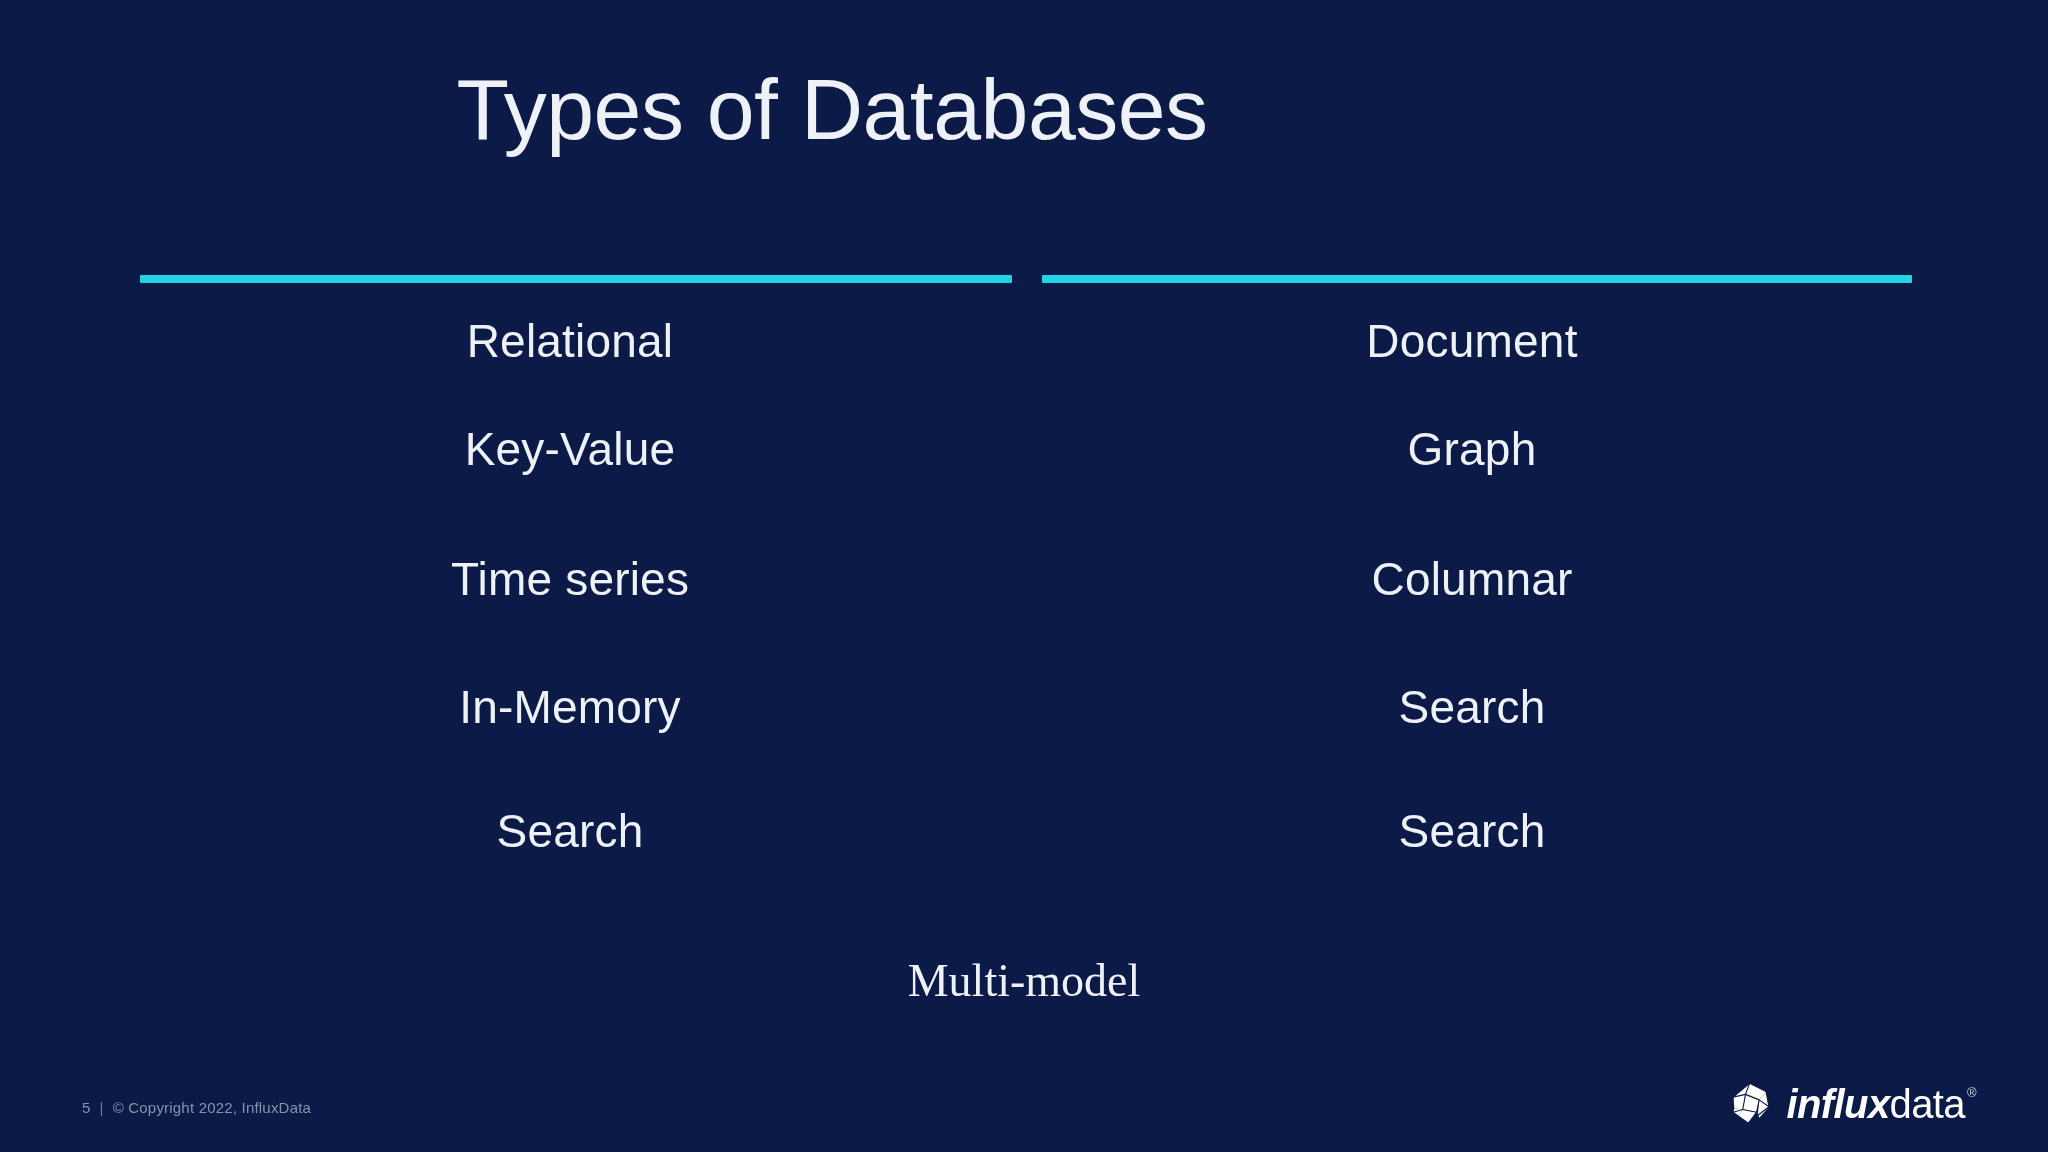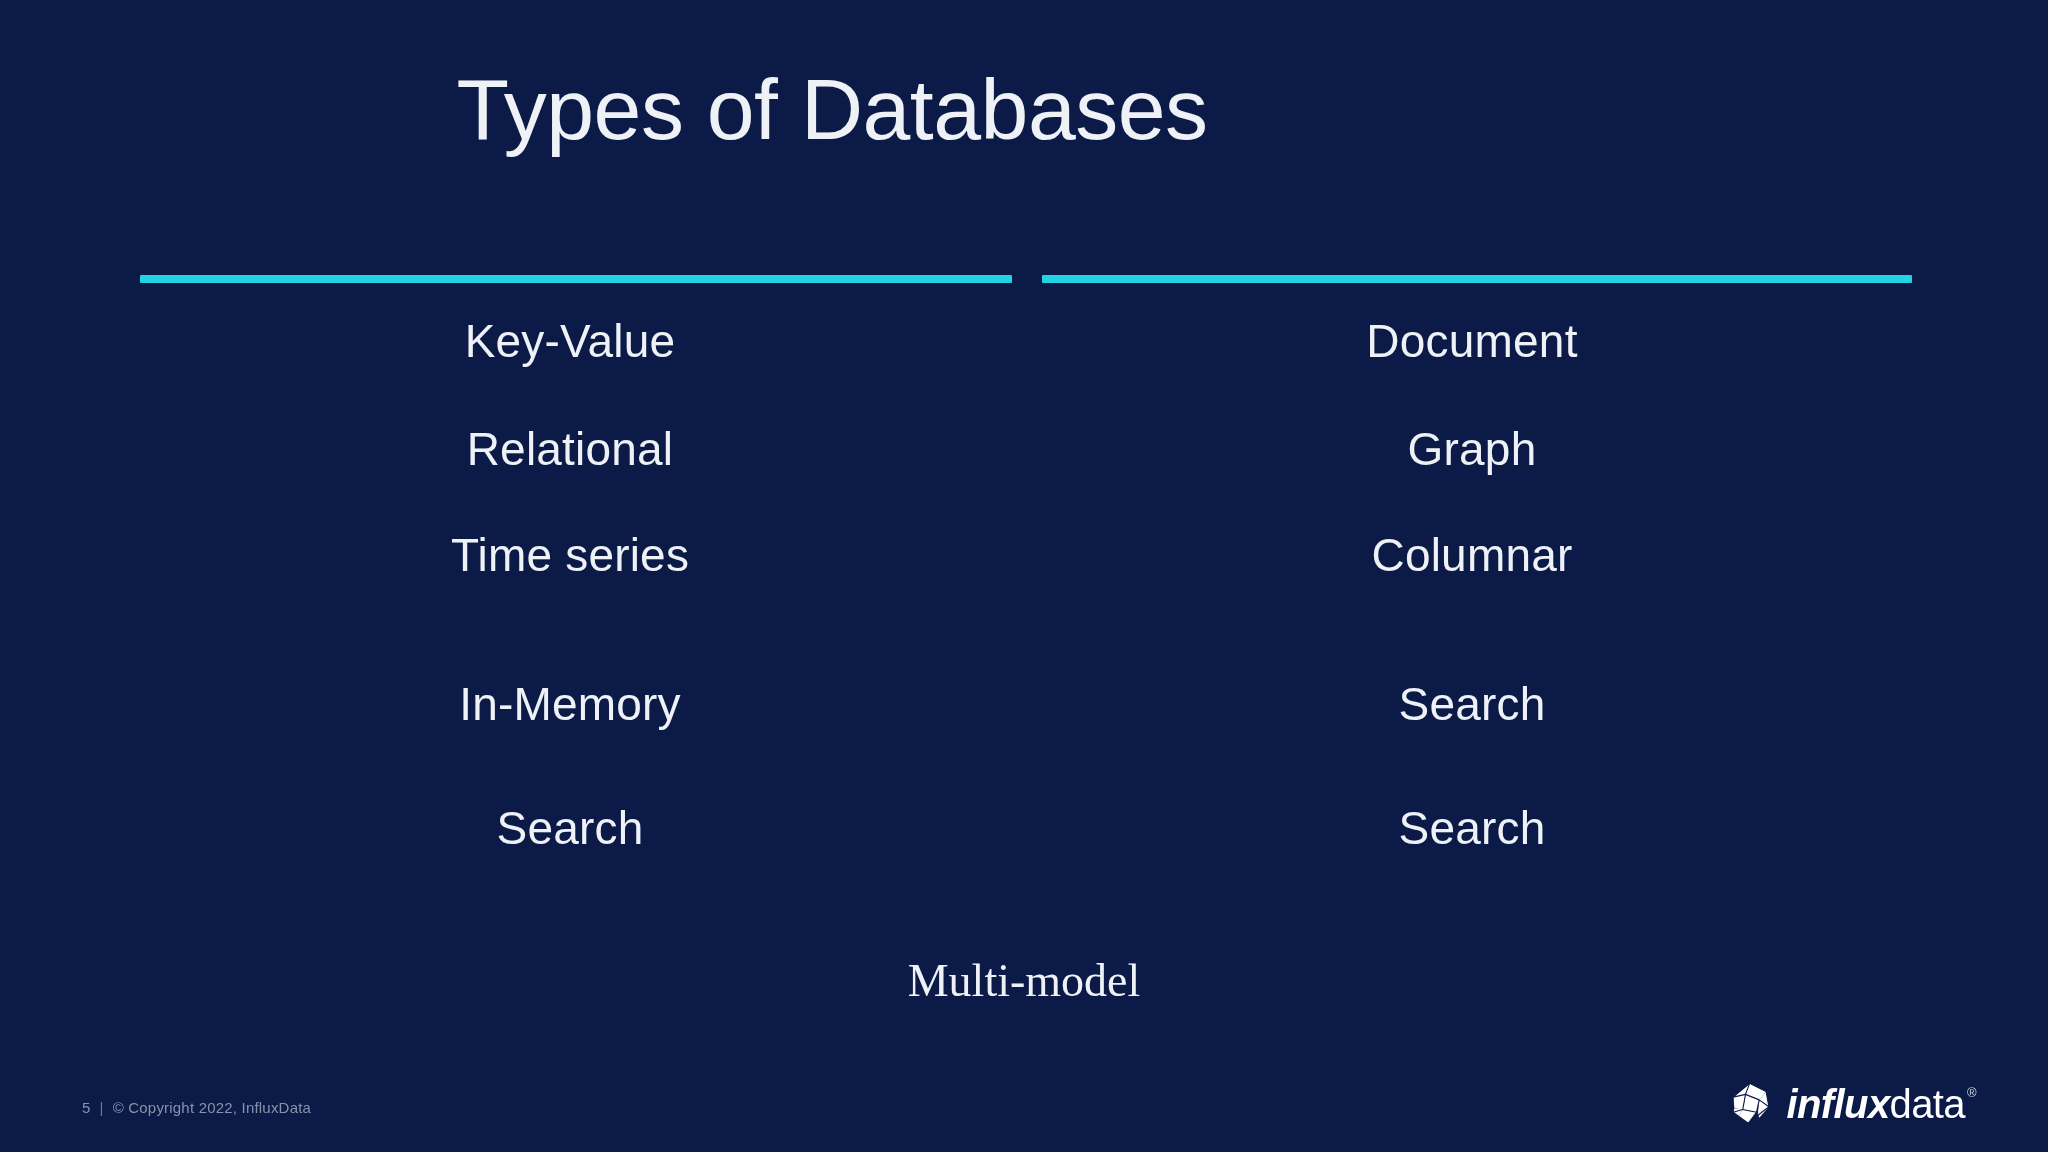--- a/index.html
+++ b/index.html
@@ -70,22 +70,22 @@
     font-size: 46px;
     font-weight: 300;
     color: #eef2f7;
     line-height: 1;
     letter-spacing: 0.2px;
     white-space: nowrap;
   }
   
   .col .db-item:nth-child(1) { margin-top: 22px; }
   .col .db-item:nth-child(2) { margin-top: 62px; }
-  .col .db-item:nth-child(3) { margin-top: 60px; }
-  .col .db-item:nth-child(4) { margin-top: 103px; }
+  .col .db-item:nth-child(3) { margin-top: 84px; }
+  .col .db-item:nth-child(4) { margin-top: 82px; }
   .col .db-item:nth-child(5) { margin-top: 78px; }
 
   
   .center-item {
     position: absolute;
     top: 958px;
     left: 0;
     width: 2048px;
     text-align: center;
     font-size: 46px;
@@ -153,22 +153,22 @@
 <div class="slide">
 
   <div class="slide-title">Types of Databases</div>
 
   <div class="rule left"></div>
   <div class="rule right"></div>
 
   <div class="columns">
 
     <div class="col left">
+      <div class="db-item">Relational</div>
       <div class="db-item">Key-Value</div>
-      <div class="db-item">Relational</div>
       <div class="db-item">Time series</div>
       <div class="db-item">In-Memory</div>
       <div class="db-item">Search</div>
     </div>
 
     <div class="col right">
       <div class="db-item">Document</div>
       <div class="db-item">Graph</div>
       <div class="db-item">Columnar</div>
       <div class="db-item">Search</div>

